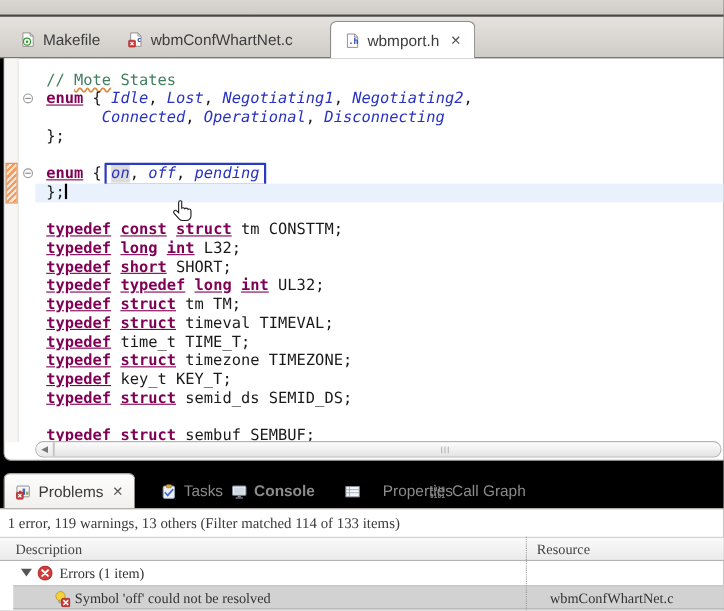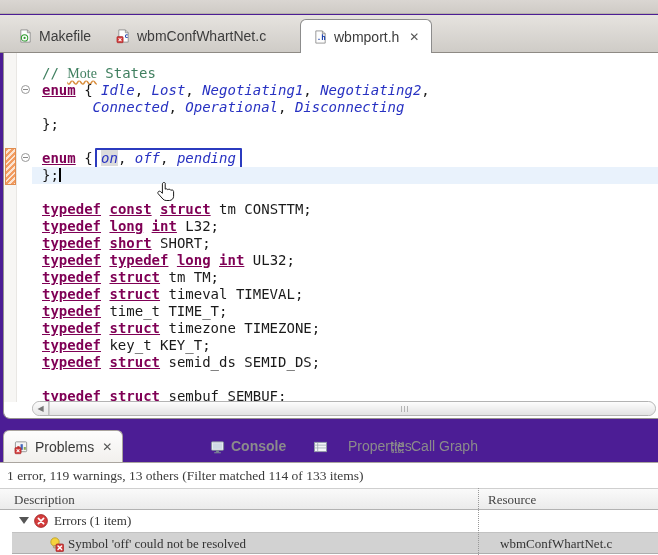--- a/index.html
+++ b/index.html
@@ -1,19 +1,19 @@
 <!DOCTYPE html>
 <html><head>
 <meta charset="utf-8">
 <style>
   * { margin:0; padding:0; box-sizing:border-box; }
   html,body { width:658px; height:555px; overflow:hidden; }
   #screen {
     position:relative; width:658px; height:555px;
-    background:#4c1d95;
+    background:#000000;
     font-family:"Liberation Sans","DejaVu Sans",sans-serif;
     font-size:13px; color:#3a3a3a;padding-left:8px;
     -webkit-font-smoothing:antialiased;
   }
   
   .top-band { position:absolute; left:0; top:0; width:658px; height:14px;
     background:linear-gradient(#dad6d2,#cfcbc6); border-bottom:1px solid #b6b2ac; }
   
   .tabstrip { position:absolute; left:0; top:15px; width:658px; height:38px;
     background:linear-gradient(#e6e3df,#cfccc7); border-bottom:1px solid #8e8a84; }
@@ -39,21 +39,21 @@
   .code-pane { position:absolute; left:28px; top:12px; right:0; }
   .code-line { height:17px; line-height:17px; white-space:pre;
     font-family:"DejaVu Sans Mono","Liberation Mono",monospace; font-size:14px;
     padding-left:10px; position:relative; color:#1a1a1a; }
   .code-line.current { background:#e9f2fc; }
   .kw { color:#7f0055; font-weight:bold;text-decoration:underline; }
   .en { color:#2832c2; font-style:italic; }
   .cm { color:#3f7f5f; }
   .pl { color:#1a1a1a; }
   .occ { background:#dcdcdc; }
-  .sp { text-decoration:underline wavy #d88c3a; text-underline-offset:2px;font-family:Liberation Serif, serif; }
+  .sp { text-decoration:underline wavy #d88c3a; text-underline-offset:2px; }
   .caret { display:inline-block; width:2px; height:14px; background:#000;
     vertical-align:-2px; }
   .sel-box { position:absolute; top:-2px; height:21px;
     left:calc(10px + 7ch - 6px); width:calc(16ch + 12px);
     border:2px solid #2b3bbf; border-radius:1px; pointer-events:none; }
   
   .hscroll { position:absolute; left:28px; right:2px; bottom:2px; height:15px;
     border:1px solid #b3b3b3; border-radius:8px; background:#efefef;
     display:flex; align-items:stretch; overflow:hidden; }
   .hs-arrow { width:16px; border-right:1px solid #c0c0c0; display:flex;
@@ -200,20 +200,30 @@
             <rect x="3.5" y="7" width="2.4" height="4" fill="#cc4444"></rect>
             <rect x="7" y="5" width="2.4" height="6" fill="#4466bb"></rect>
             <rect x="10.4" y="8" width="2.2" height="3" fill="#88aa55"></rect>
             <rect x="1" y="8.6" width="6.6" height="6.6" rx="1" fill="#d43c3c" stroke="#9c1f1f" stroke-width="0.6"></rect>
             <path d="M2.8 10.4 l3 3 M5.8 10.4 l-3 3" stroke="#fff" stroke-width="1.1"></path>
           </svg>
         </span>
         <span>Problems</span>
         <span class="close">✕</span>
       </div>
+      <div class="ptab" style="left: 136px;">
+        <span class="pico">
+          <svg viewBox="0 0 16 16" width="15" height="16">
+            <rect x="2.5" y="2.5" width="11" height="12" rx="1.5" fill="#eceff4" stroke="#9aa2ad" stroke-width="0.9"></rect>
+            <rect x="5.5" y="1.2" width="5" height="3" rx="1" fill="#d9a441" stroke="#a87a25" stroke-width="0.7"></rect>
+            <path d="M4.5 9 l2.4 2.6 L11.8 6" fill="none" stroke="#3b6fd4" stroke-width="1.6" stroke-linecap="round"></path>
+          </svg>
+        </span>
+        <span>Tasks</span>
+      </div>
       <div class="ptab bold" style="left: 200px;">
         <span class="pico">
           <svg viewBox="0 0 16 16" width="15" height="16">
             <rect x="1.5" y="2.5" width="13" height="9" rx="1" fill="#eef1f5" stroke="#7d8894" stroke-width="1"></rect>
             <rect x="3" y="4" width="10" height="6" fill="#cfd9e4"></rect>
             <rect x="6.5" y="11.5" width="3" height="2" fill="#7d8894"></rect>
             <rect x="4.5" y="13.5" width="7" height="1.2" fill="#7d8894"></rect>
           </svg>
         </span>
         <span>Console</span>

